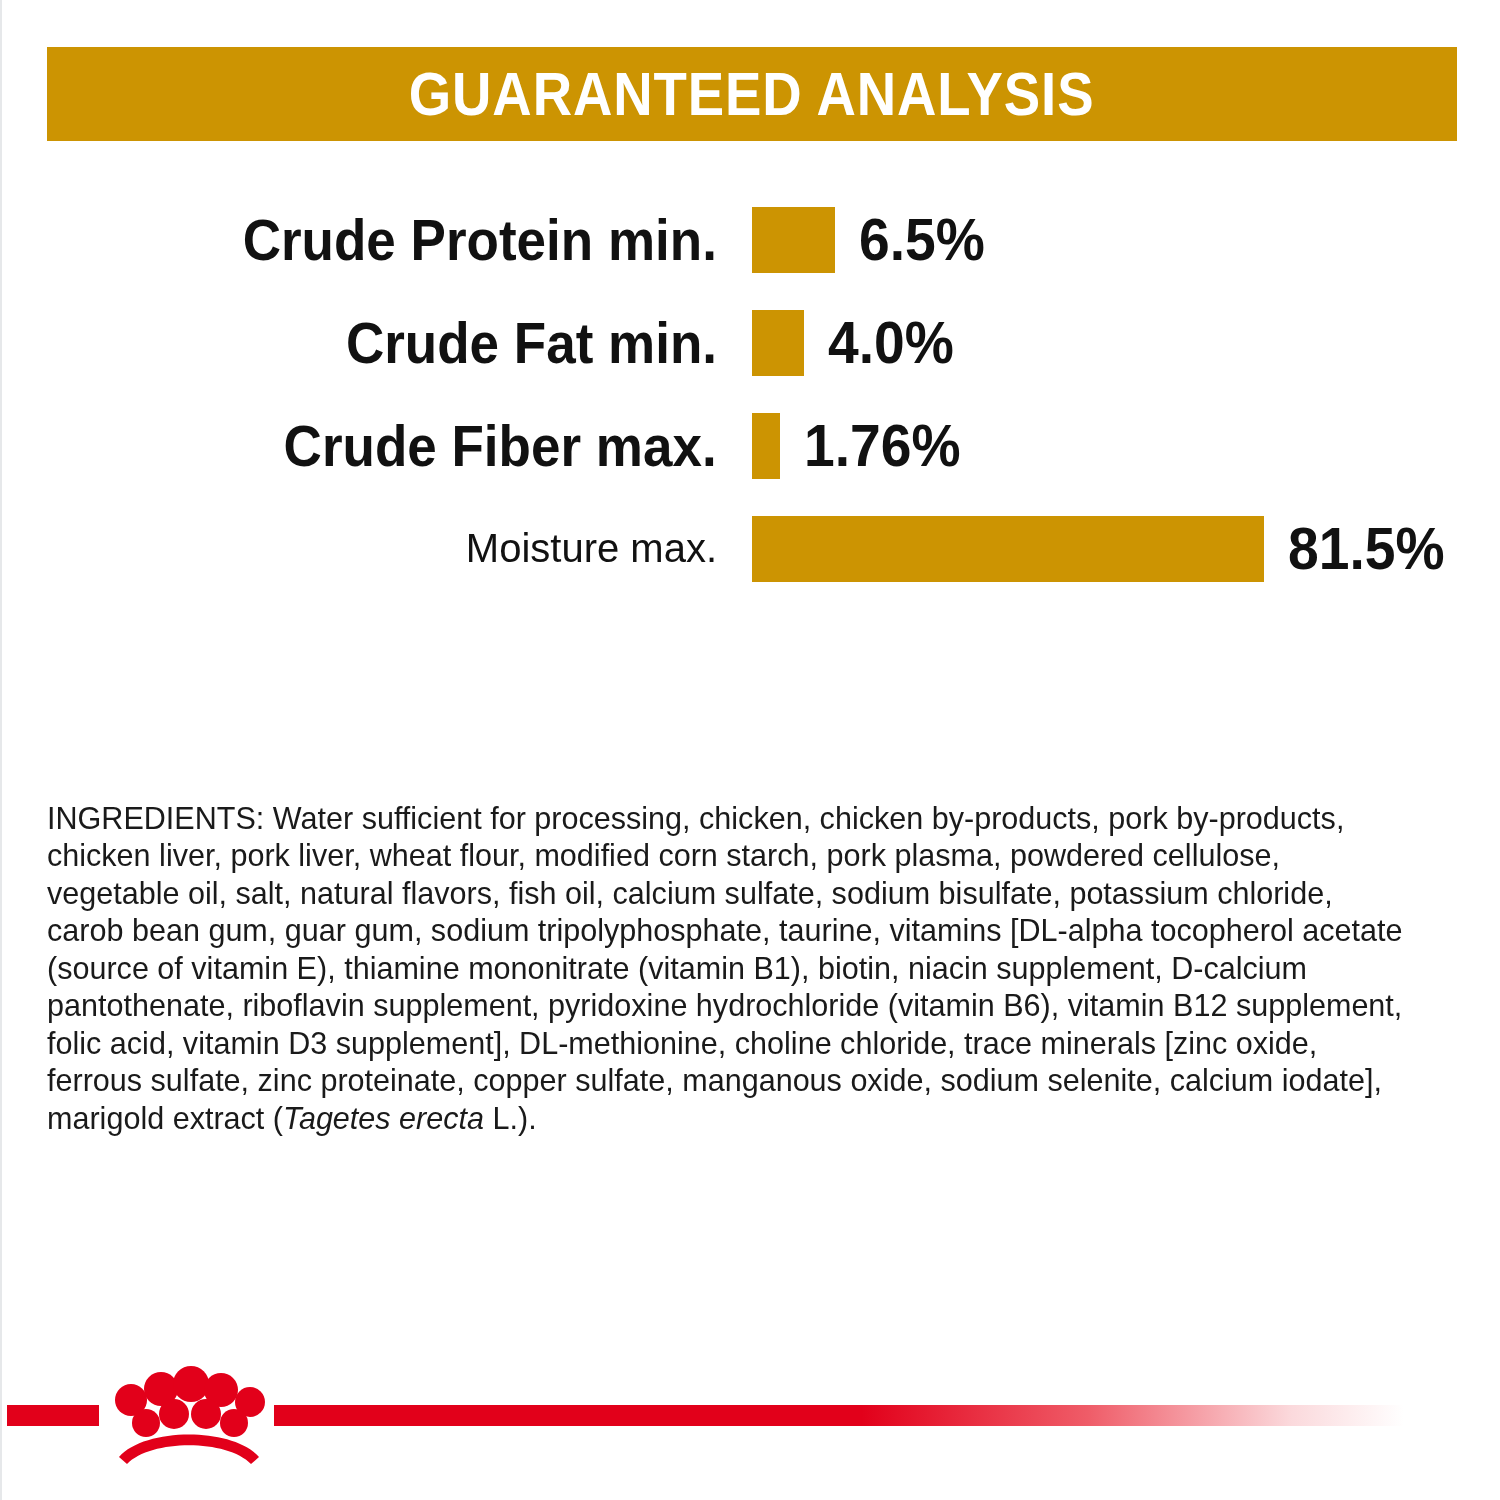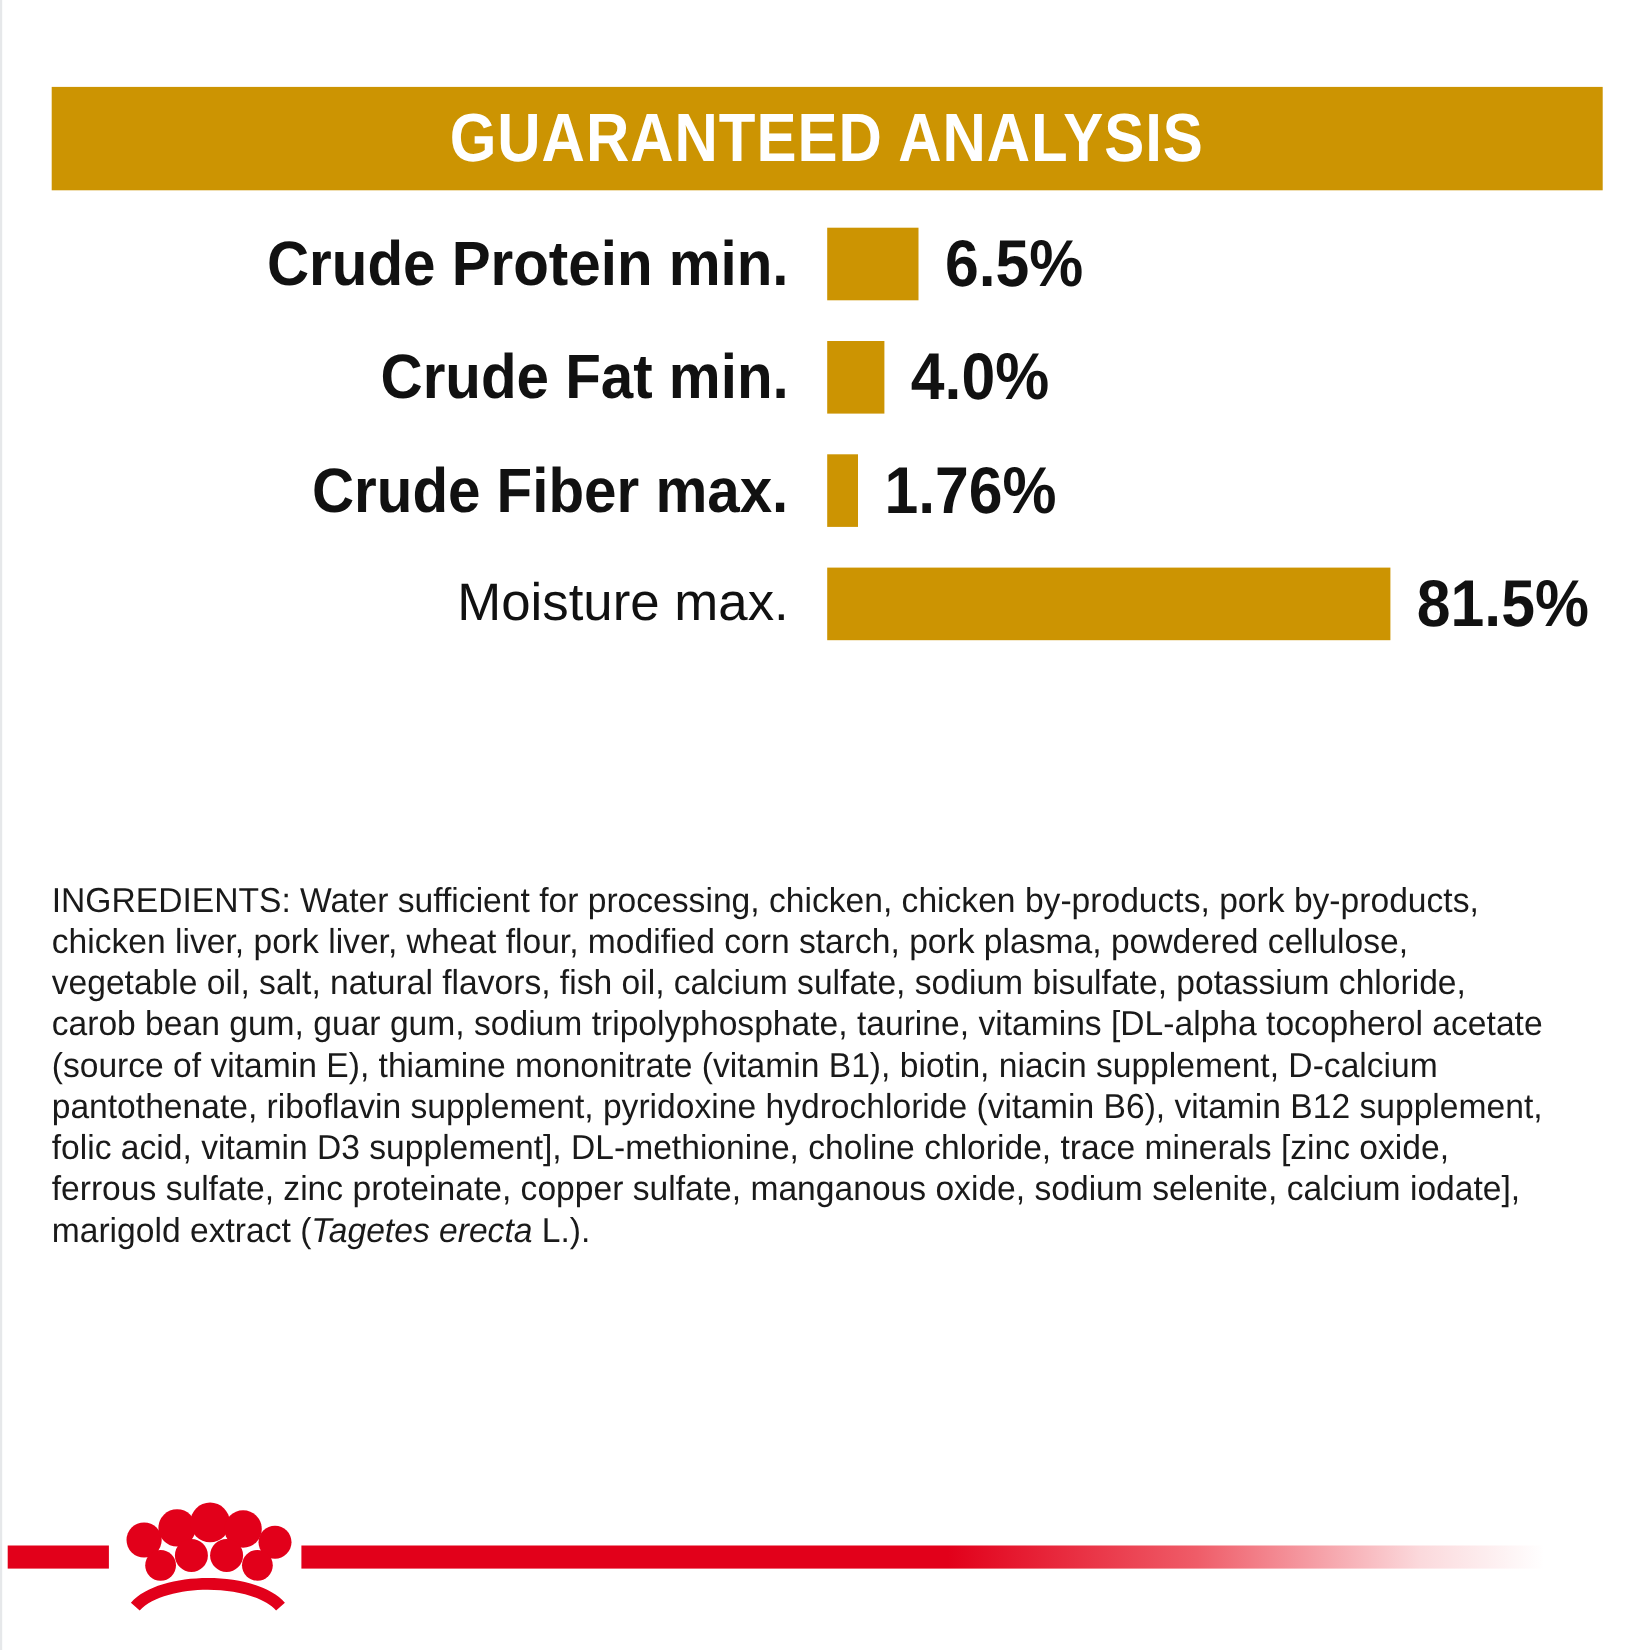--- a/index.html
+++ b/index.html
@@ -32,21 +32,21 @@
   .section-bar .bar-title {
     color: #ffffff;
     font-weight: bold;
     font-size: 62px;
     letter-spacing: 1px;
     transform: scaleX(0.88);
     transform-origin: center;
     white-space: nowrap;
     line-height: 1;
   }
-  #ga-bar  { top: 47px; margin-top: 32px; }
+  #ga-bar  { top: 47px; }
   #ing-bar { top: 642px; }
 
   
   #analysis {
     position: absolute;
     left: 0;
     top: 188px;
     width: 1500px;
   }
   .ga-row {
@@ -63,21 +63,21 @@
     white-space: nowrap;
     font-size: 57px;
     font-weight: bold;
     color: #111111;
     transform: scaleX(0.93);
     transform-origin: right center;
   }
   .ga-row.wide .ga-label {
     transform: scaleX(1.0);
     font-weight: normal;
-    font-size: 48px;
+    font-size: 40px;
   }
   .ga-bar-wrap {
     position: absolute;
     left: 750px;
     top: 0;
     height: 103px;
     display: flex;
     align-items: center;
   }
   .ga-bar {

